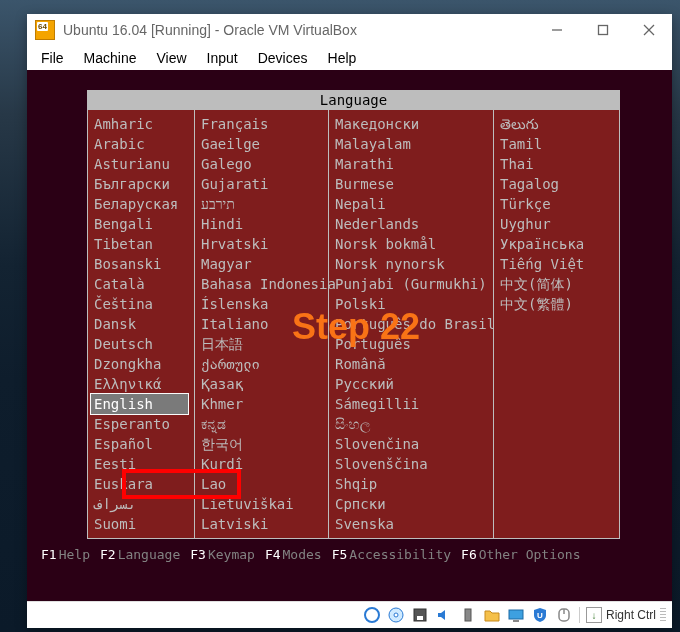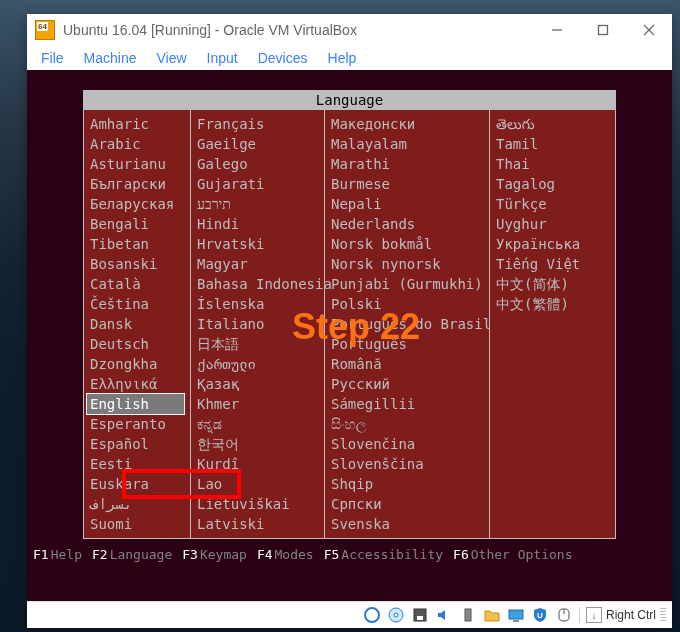--- a/index.html
+++ b/index.html
@@ -31,27 +31,27 @@
     margin-left:8px;font-size:14px;color:#666;flex:0 0 auto;
   }
   .titlebar .spacer{flex:1 1 auto;}
   .win-btn{
     width:46px;height:32px;display:flex;align-items:center;justify-content:center;
     color:#666;font-size:14px;
   }
   .win-btn svg{stroke:#666;}
   .menubar{
     height:24px;display:flex;align-items:center;gap:4px;
-    padding:0 6px;font-size:14px;color:#3b82f6;
+    padding:0 6px;font-size:14px;color:#000000;
   }
   .menubar span{padding:2px 8px;}
   .vm-screen{
     flex:1 1 auto;position:relative;
     background:#2b0015;
-    padding:0 0 2px 0;
+    padding:0 0 2px 8px;
   }
   .installer-top-gap{height:20px;background:#2b0015;}
   .lang-table-wrap{
     margin:0 auto;
     width:533px;
   }
   .lang-header{
     background:#bdbdbd;color:#000;text-align:center;
     font-family:"DejaVu Sans Mono","Ubuntu Mono","Consolas",monospace;
     font-size:14px;line-height:18px;

